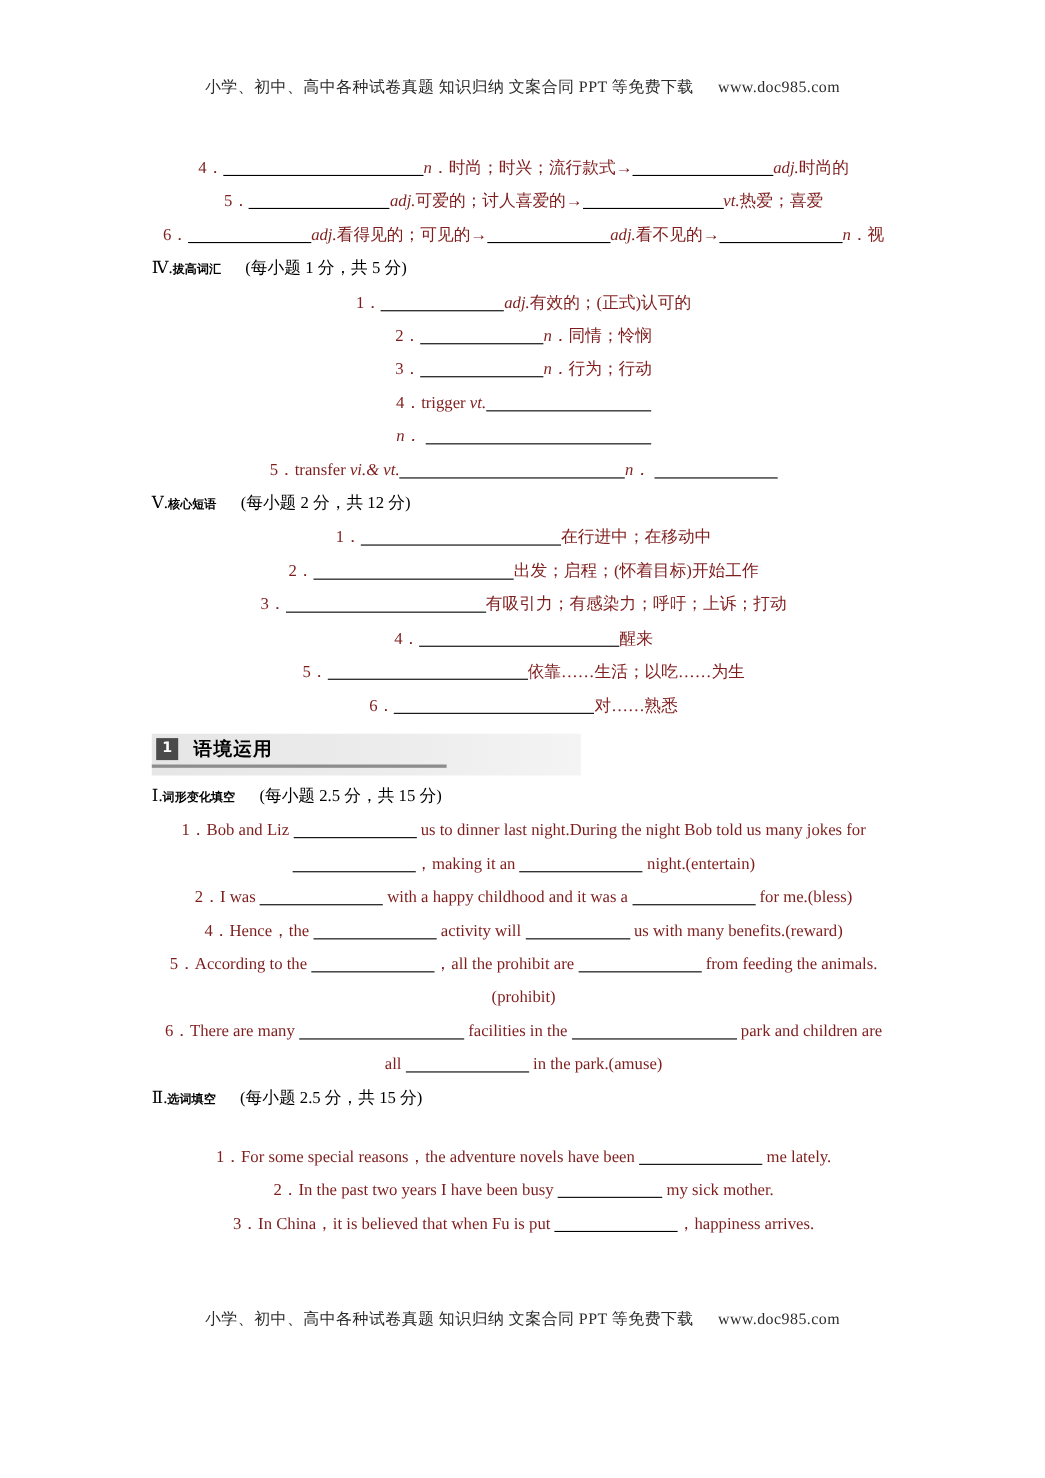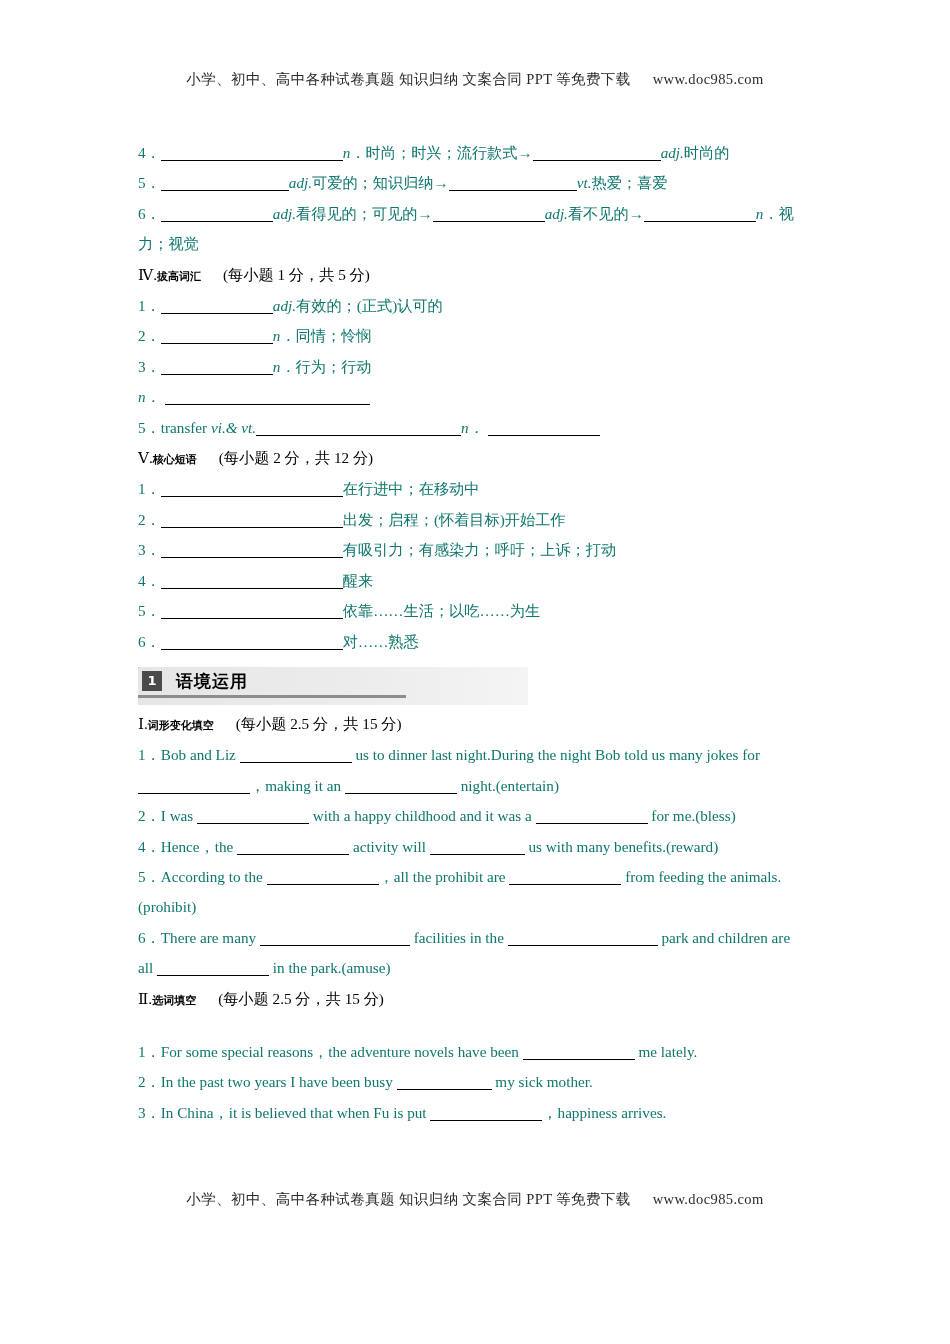--- a/index.html
+++ b/index.html
@@ -45,21 +45,22 @@
     position: absolute;
     left: 138px;
     top: 138px;
     width: 676px;
   }
 
   .line {
     font-size: 15.2px;
     line-height: 30.4px;
     white-space: nowrap;
-    color: #0f766e;
+    color: #7f1d1d;
+    text-align: center;
   }
 
   .num {
     display: inline-block;
     min-width: 21px;
   }
 
   
   .blank {
     display: inline-block;
@@ -142,40 +143,42 @@
     <span>小学、初中、高中各种试卷真题  知识归纳  文案合同  PPT 等免费下载</span><span class="url">www.doc985.com</span>
   </div>
 
   <div class="content">
 
     <div class="line">
       <span class="num">4．</span><span class="blank b-3xl"></span><span class="pos">n</span><span>．时尚；时兴；流行款式</span><span class="arrow">→</span><span class="blank b-xl"></span><span class="pos">adj.</span><span>时尚的</span>
     </div>
 
     <div class="line">
-      <span class="num">5．</span><span class="blank b-xl"></span><span class="pos">adj.</span><span>可爱的；知识归纳</span><span class="arrow">→</span><span class="blank b-xl"></span><span class="pos">vt.</span><span>热爱；喜爱</span>
+      <span class="num">5．</span><span class="blank b-xl"></span><span class="pos">adj.</span><span>可爱的；讨人喜爱的</span><span class="arrow">→</span><span class="blank b-xl"></span><span class="pos">vt.</span><span>热爱；喜爱</span>
     </div>
 
     <div class="line">
       <span class="num">6．</span><span class="blank b-lg"></span><span class="pos">adj.</span><span>看得见的；可见的</span><span class="arrow">→</span><span class="blank b-lg"></span><span class="pos">adj.</span><span>看不见的</span><span class="arrow">→</span><span class="blank b-lg"></span><span class="pos">n</span><span>．视</span>
     </div>
-    <div class="line">力；视觉</div>
 
     <div class="sec-head">
       <span class="roman">Ⅳ.</span><span class="name">拔高词汇</span><span class="score">(每小题 1 分，共 5 分)</span>
     </div>
 
     <div class="line">
       <span class="num">1．</span><span class="blank b-lg"></span><span class="pos">adj.</span><span>有效的；(正式)认可的</span>
     </div>
     <div class="line">
       <span class="num">2．</span><span class="blank b-lg"></span><span class="pos">n．</span><span>同情；怜悯</span>
     </div>
     <div class="line">
       <span class="num">3．</span><span class="blank b-lg"></span><span class="pos">n．</span><span>行为；行动</span>
+    </div>
+    <div class="line">
+      <span class="num">4．</span><span>trigger </span><span class="pos">vt.</span><span class="blank b-2xl"></span>
     </div>
     <div class="line">
       <span class="pos">n．</span>&nbsp;<span class="blank b-4xl"></span>
     </div>
     <div class="line">
       <span class="num">5．</span><span>transfer </span><span class="pos">vi.&amp; vt.</span><span class="blank b-4xl"></span><span class="pos">n．</span>&nbsp;<span class="blank b-lg"></span>
     </div>
 
     <div class="sec-head">
       <span class="roman">Ⅴ.</span><span class="name">核心短语</span><span class="score">(每小题 2 分，共 12 分)</span>

